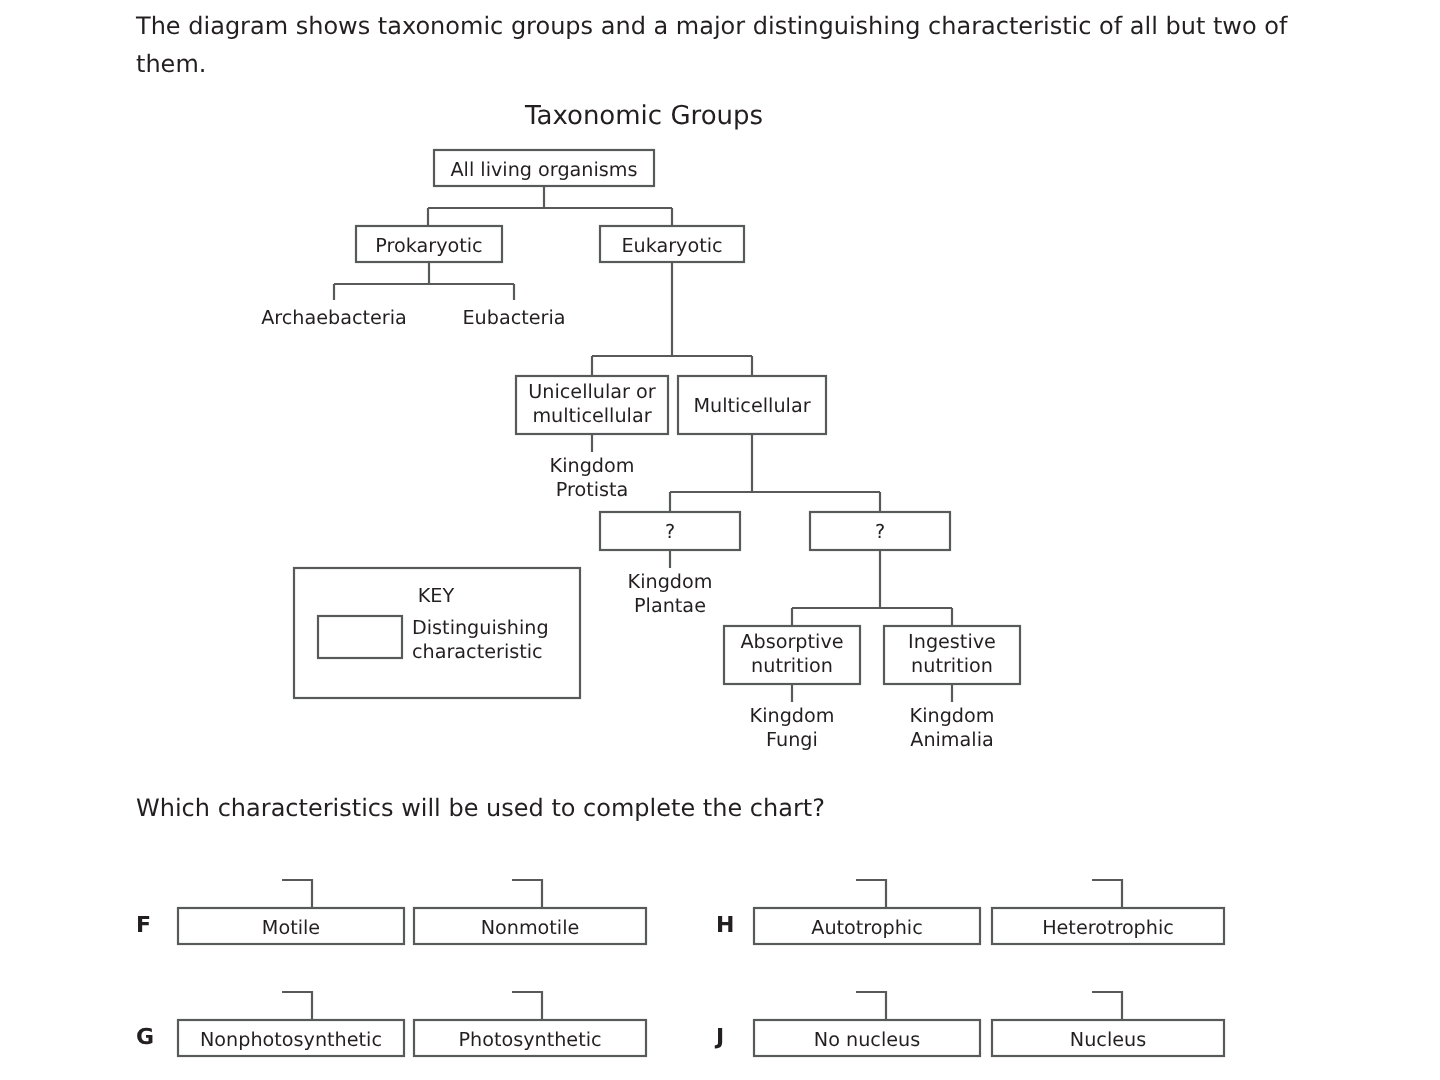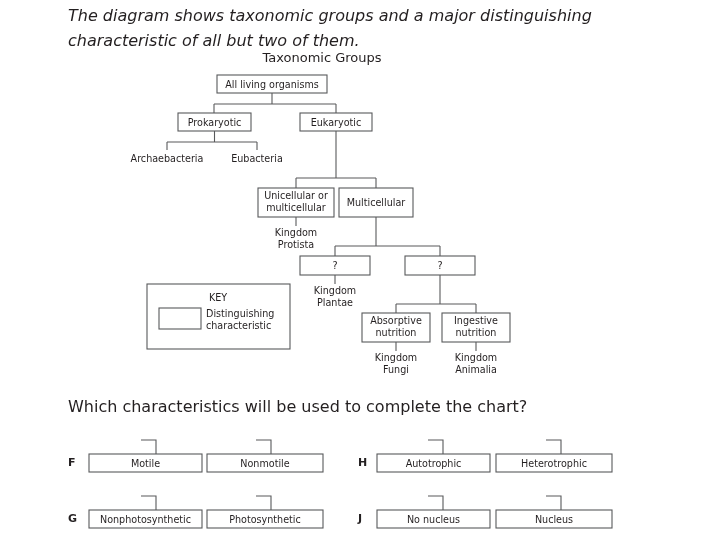--- a/index.html
+++ b/index.html
@@ -7,29 +7,28 @@
     width:720px;height:540px;
     background:#ffffff;
     font-family:"DejaVu Sans","Liberation Sans",sans-serif;
     color:#231f20;
     overflow:hidden;
     position:relative;
   }
   .stem{
     position:absolute;
     left:68px; top:4px; width:600px;
-    font-size:16px;
+    font-size:12px;
     line-height:1.55;
     color:#231f20;
-    font-style:italic;
   }
   .question{
     position:absolute;
     left:68px; top:397px;
-    font-size:16px;
+    font-size:12px;
     color:#231f20;
   }
   #diagram{
     position:absolute;
     left:0; top:44px;
   }
   #options{
     position:absolute;
     left:0; top:428px;
   }

